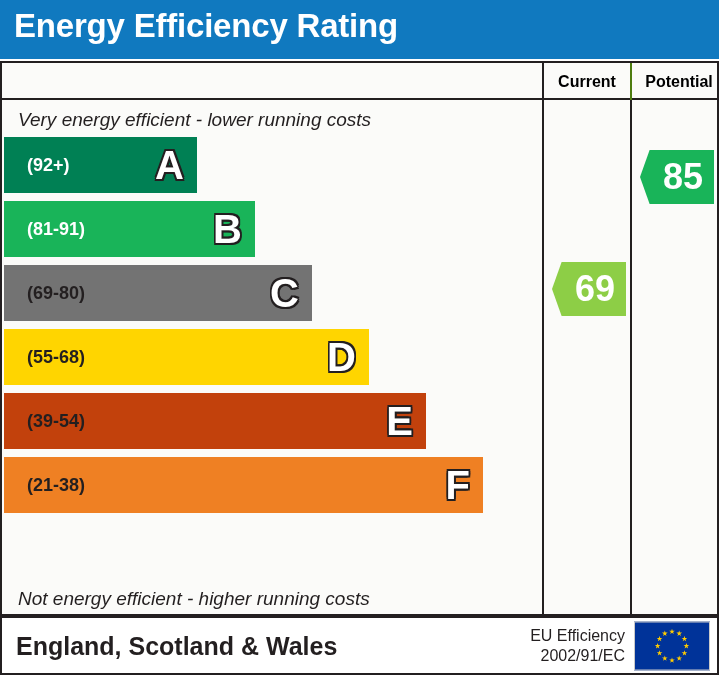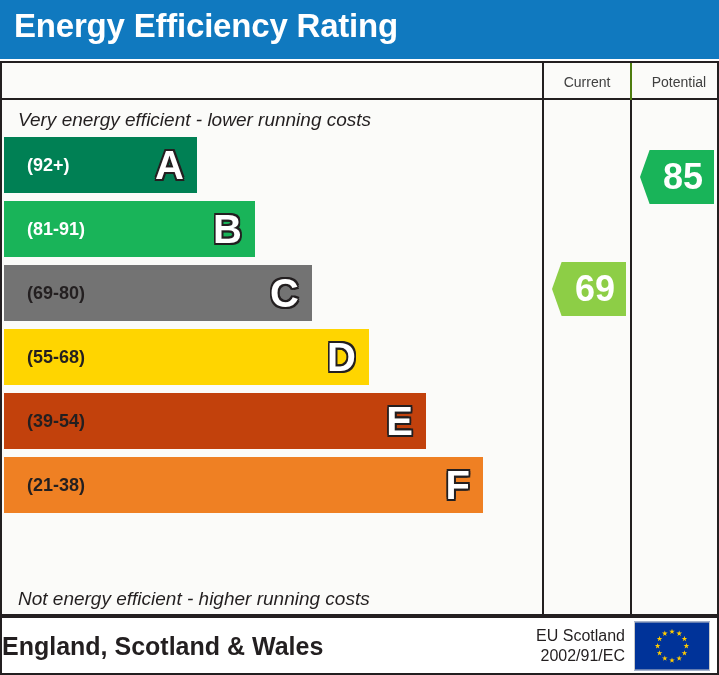--- a/index.html
+++ b/index.html
@@ -66,23 +66,23 @@
     border-bottom: 2px solid #231f20;
   }
   .col-head-cell {
     position: absolute;
     top: 0;
     height: 37px;
     box-sizing: border-box;
     display: flex;
     align-items: center;
     justify-content: center;
-    font-size: 14px;
-    font-weight: normal;
-    color: #404040;
+    font-size: 16px;
+    font-weight: bold;
+    color: #000000;
   }
   .col-head-cell.current  { left: 540px; width: 88px; border-left: 2px solid #231f20; }
   .col-head-cell.potential { left: 628px; width: 96px; border-left: 2px solid #4d7c0f; }
 
   
   .vdiv {
     position: absolute;
     top: 37px;
     width: 2px;
     height: 516px;
@@ -176,21 +176,21 @@
     left: 0;
     top: 616px;
     width: 719px;
     height: 59px;
     box-sizing: border-box;
     border: 2px solid #231f20;
     background: #ffffff;
   }
   .footer-region {
     position: absolute;
-    left: 0;
+    left: 14px;
     top: 50%;
     transform: translateY(-50%);
     font-size: 25px;
     font-weight: bold;
     color: #231f20;
     white-space: nowrap;
   }
   .footer-directive {
     position: absolute;
     right: 92px;
@@ -278,21 +278,21 @@
 
     <div id="badges-container">
         <div class="badge" style="background: rgb(141, 206, 70); left: 550px; top: 199px; width: 74px;">69</div>
         <div class="badge" style="background: rgb(25, 180, 89); left: 638px; top: 87px; width: 74px;">85</div>
       </div>
   </div>
 
   <div class="footer">
     <div class="footer-region">England, Scotland &amp; Wales</div>
     <div class="footer-directive">
-      <div>EU Scotland</div>
+      <div>EU Efficiency</div>
       <div>2002/91/EC</div>
     </div>
     <div class="eu-flag">
       <svg viewBox="0 0 76 49" id="eu-flag-svg" aria-hidden="true">
           <polygon points="38.00,6.40 38.70,8.54 40.95,8.54 39.13,9.87 39.82,12.01 38.00,10.68 36.18,12.01 36.87,9.87 35.05,8.54 37.30,8.54" fill="#ffcc00"></polygon>
           <polygon points="45.50,8.41 46.20,10.55 48.45,10.55 46.63,11.88 47.32,14.02 45.50,12.69 43.68,14.02 44.37,11.88 42.55,10.55 44.80,10.55" fill="#ffcc00"></polygon>
           <polygon points="50.99,13.90 51.69,16.04 53.94,16.04 52.12,17.37 52.81,19.51 50.99,18.18 49.17,19.51 49.86,17.37 48.04,16.04 50.29,16.04" fill="#ffcc00"></polygon>
           <polygon points="53.00,21.40 53.70,23.54 55.95,23.54 54.13,24.87 54.82,27.01 53.00,25.68 51.18,27.01 51.87,24.87 50.05,23.54 52.30,23.54" fill="#ffcc00"></polygon>
           <polygon points="50.99,28.90 51.69,31.04 53.94,31.04 52.12,32.37 52.81,34.51 50.99,33.18 49.17,34.51 49.86,32.37 48.04,31.04 50.29,31.04" fill="#ffcc00"></polygon>
           <polygon points="45.50,34.39 46.20,36.53 48.45,36.53 46.63,37.86 47.32,40.00 45.50,38.67 43.68,40.00 44.37,37.86 42.55,36.53 44.80,36.53" fill="#ffcc00"></polygon>

